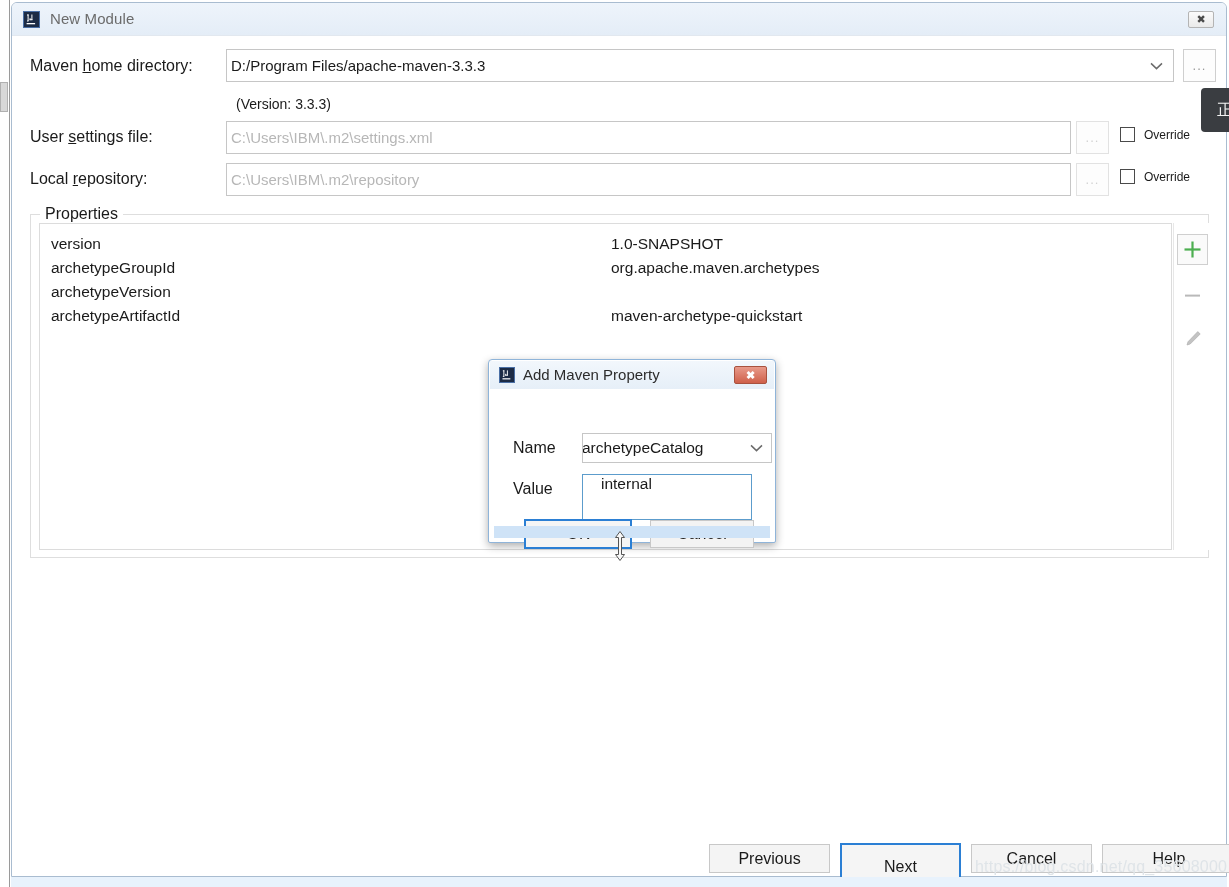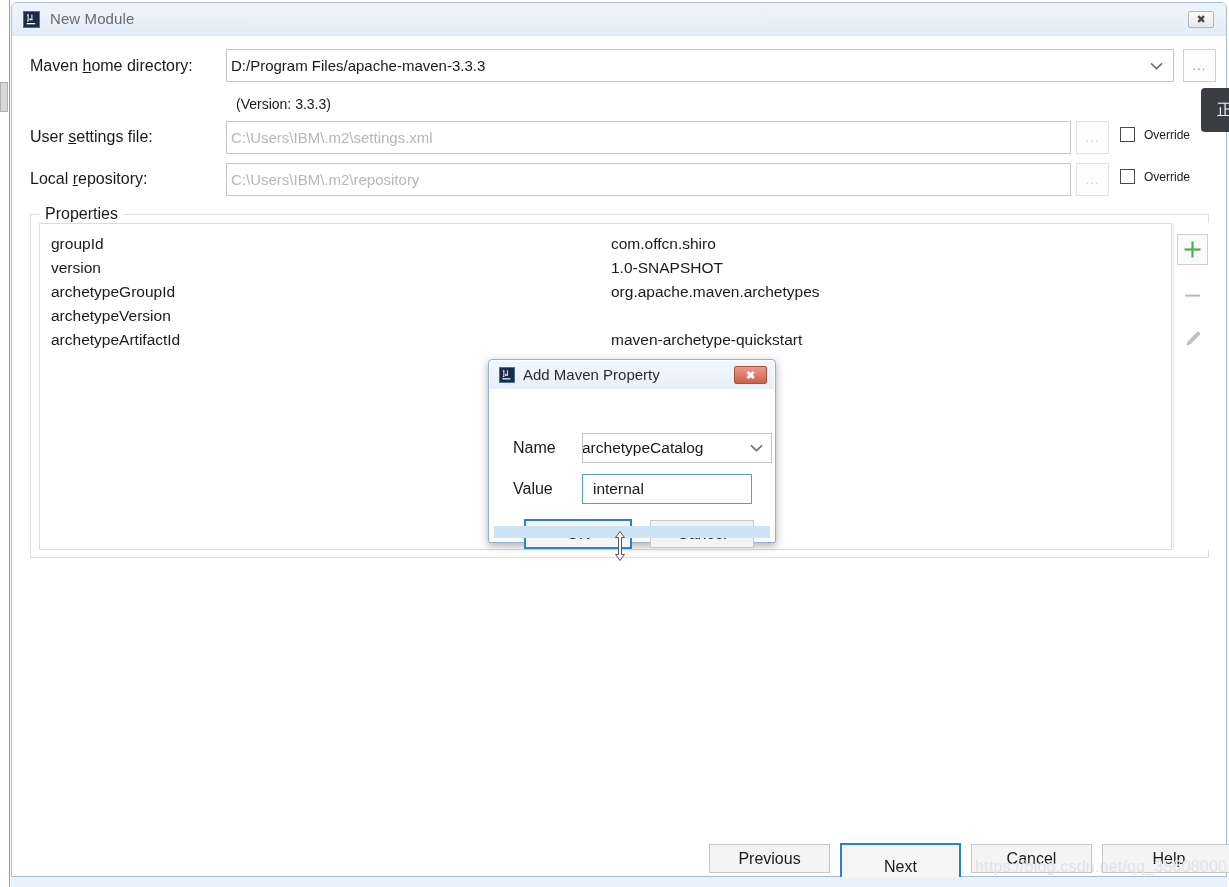--- a/index.html
+++ b/index.html
@@ -302,26 +302,26 @@
     box-sizing: border-box;
     display: flex; align-items: center;
     padding-left: 7px;
     font-size: 15.5px;
     white-space: nowrap;
     overflow: hidden;
   }
   #dlg-value-input {
     position: absolute;
     left: 88px; top: 83px;
-    width: 170px; height: 30px;
+    width: 170px; height: 46px;
     background: #ffffff;
     border: 1px solid #5c9ccc;
     box-sizing: border-box;
-    display: flex; align-items: center;
-    padding-left: 10px;
+    display: flex; 
+    padding-left: 18px;
     font-size: 15.5px;
   }
   #dlg-ok-button {
     position: absolute;
     left: 30px; top: 128px;
     width: 108px; height: 30px;
     background: #f5f5f5;
     border: 2px solid #2b7fd4;
     box-sizing: border-box;
     display: flex; align-items: center; justify-content: center;
@@ -442,24 +442,20 @@
   <div class="checkbox-row" style="left:1108px; top:166px;">
     <span class="checkbox-box"></span>
     <span>Override</span>
   </div>
 
   <div id="properties-group"></div>
   <div id="properties-legend">Properties</div>
 
   <div id="properties-inner">
     <div style="height:8px;"></div>
-    <div class="prop-row">
-      <span class="prop-key">groupId</span>
-      <span class="prop-val">com.offcn.shiro</span>
-    </div>
     <div class="prop-row">
       <span class="prop-key">version</span>
       <span class="prop-val">1.0-SNAPSHOT</span>
     </div>
     <div class="prop-row">
       <span class="prop-key">archetypeGroupId</span>
       <span class="prop-val">org.apache.maven.archetypes</span>
     </div>
     <div class="prop-row">
       <span class="prop-key">archetypeVersion</span>

